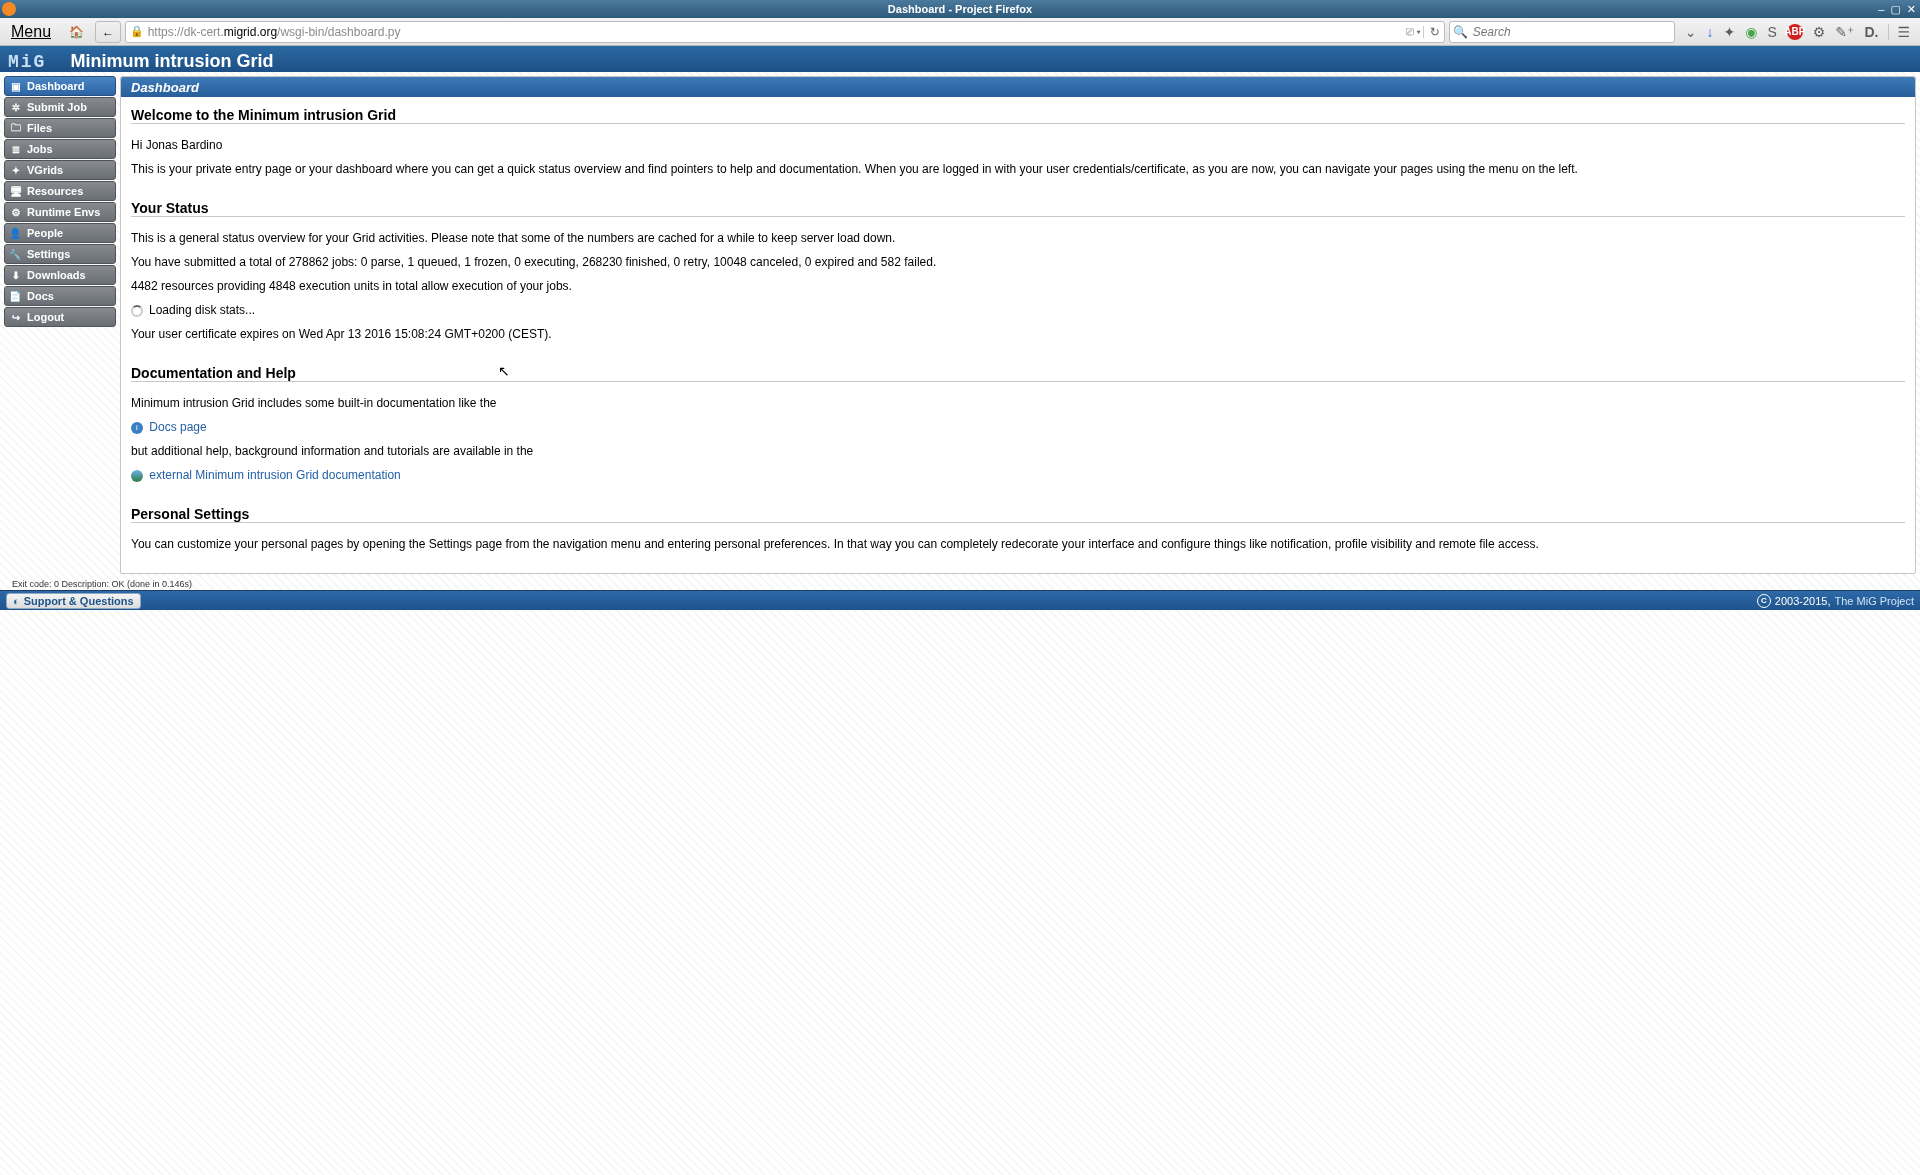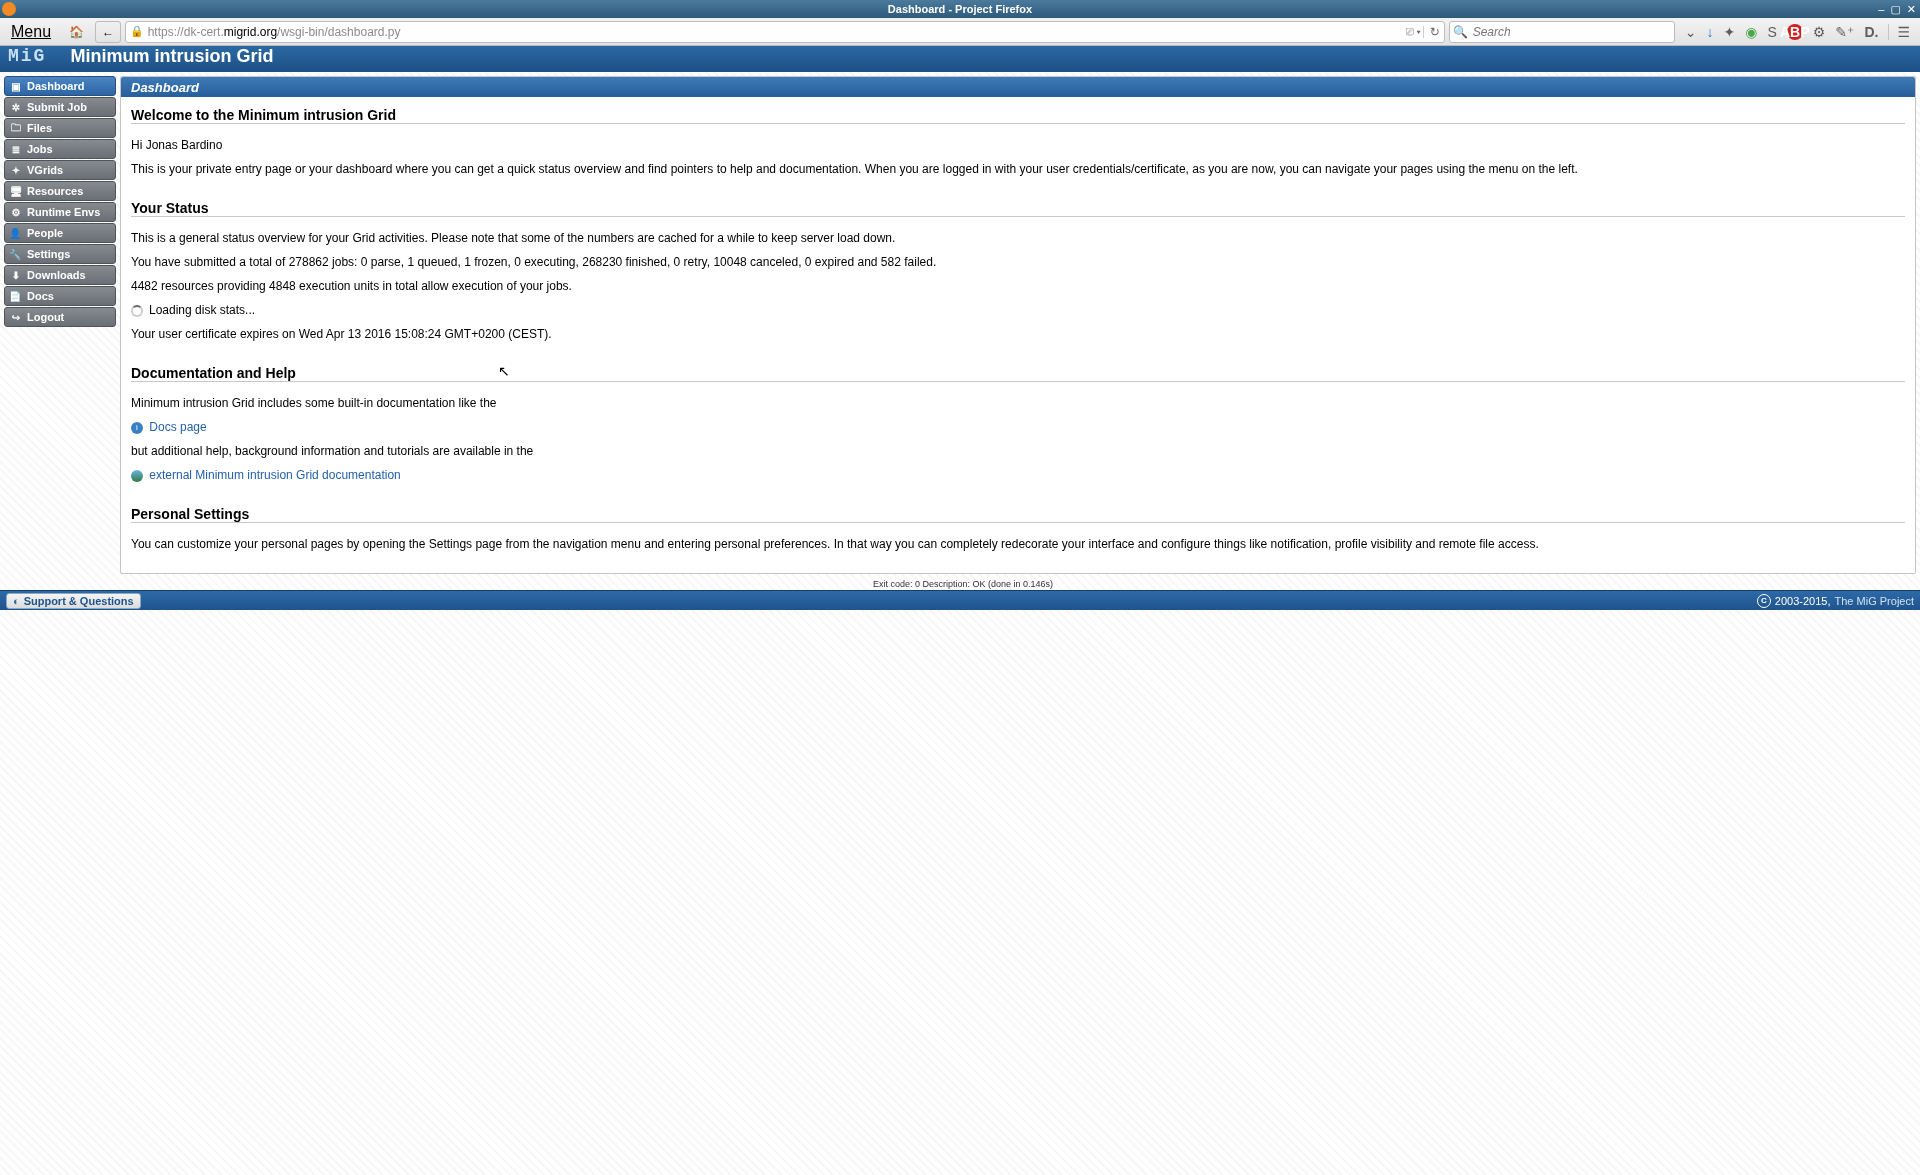--- a/index.html
+++ b/index.html
@@ -21,21 +21,21 @@
 .url-bar .hl { color:#000; }
 .url-bar .reader { color:#666; font-size:10px; padding:0 2px; border-right:1px solid #ccc; margin-right:2px; }
 .url-bar .reload { color:#666; cursor:pointer; }
 .search-box { width:226px; display:flex; align-items:center; background:#fff; border:1px solid #bcbcbc; border-radius:3px; height:22px; padding:0 4px; gap:4px; }
 .search-box input { flex:1; border:none; outline:none; font-size:12px; color:#888; font-style:italic; }
 .toolbar-icons { display:flex; align-items:center; gap:10px; padding:0 6px; }
 .toolbar-icons span { color:#5d5d5d; cursor:pointer; font-size:14px; }
 .hamburger { border-left:1px solid #c5c5c5; padding-left:8px; }
 
 
-.page-header { height:26px; background: linear-gradient(#2b69a2,#1d4f85); color:#fff; display:flex; align-items:flex-start; padding-left:8px; }
+.page-header { height:26px; background: linear-gradient(#2b69a2,#1d4f85); color:#fff; display:flex; align-items:flex-end; padding-left:8px; }
 .logo { font-family: "Courier New", monospace; font-weight:bold; letter-spacing:2px; font-size:18px; color:#c9dff3; margin-right:24px; }
 .page-title { font-size:18px; font-weight:bold; }
 
 
 .layout { display:flex; padding:4px; gap:4px; }
 .sidebar { width:112px; display:flex; flex-direction:column; gap:0; }
 .nav-item { height:20px; display:flex; align-items:center; padding:0 5px; background: linear-gradient(#878b90,#6a6f75); border:1px solid #4f5459; border-radius:3px; color:#fff; font-size:11px; font-weight:bold; margin-bottom:1px; cursor:pointer; gap:5px; }
 .nav-item.active { background: linear-gradient(#4a85c4,#2d65a5); border-color:#244f7f; }
 .nav-item .nv-icon { width:12px; height:12px; display:inline-flex; align-items:center; justify-content:center; font-size:10px; }
 
@@ -44,21 +44,21 @@
 .main-header { height:20px; background: linear-gradient(#3d7ab8,#265e9a); color:#fff; font-style:italic; font-weight:bold; font-size:13px; display:flex; align-items:center; padding-left:10px; border-top-left-radius:2px; border-top-right-radius:2px; }
 .content { padding:10px 10px 14px 10px; color:#000; font-size:12px; }
 .content h2 { font-size:14px; font-weight:bold; border-bottom:1px solid #c8c8c8; padding-bottom:0; margin-bottom:12px; }
 .content h2.spaced { margin-top:22px; }
 .content p { margin:6px 0; line-height:1.5; }
 a.link { color:#2461a8; text-decoration:none; }
 .inline-icon { display:inline-block; width:12px; height:12px; border-radius:50%; vertical-align:middle; margin-right:3px; }
 .spinner { display:inline-block; width:12px; height:12px; border:2px solid #ccc; border-top-color:#666; border-radius:50%; margin-right:6px; vertical-align:middle; }
 
 
-.exit-line { text-align:center; font-size:9px; color:#333; padding:1px 6px 1px 0;margin-left:12px; }
+.exit-line { text-align:left; font-size:9px; color:#333; padding:1px 6px 1px 0;margin-left:12px; }
 
 
 .footer { height:20px; background: linear-gradient(#2d6aa8,#1f538c); color:#fff; display:flex; align-items:center; padding:0 6px; font-size:11px; border-top:1px solid #173e68; }
 .support-btn { background: linear-gradient(#f4f4f4,#dcdcdc); color:#1f538c; font-weight:bold; border:1px solid #8aa7c4; border-radius:3px; padding:1px 6px; display:flex; align-items:center; gap:4px; cursor:pointer; }
 .footer-right { margin-left:auto; display:flex; align-items:center; gap:4px; }
 .footer-right .cc { width:14px;height:14px;border:1px solid #fff;border-radius:50%;display:inline-flex;align-items:center;justify-content:center;font-size:8px;font-weight:bold; }
 .footer a { color:#cfe3f6; text-decoration:none; }
 
 .cursor-ptr { position:absolute; left:498px; top:363px; font-size:14px; color:#000; pointer-events:none; }
 </style>
@@ -92,21 +92,21 @@
   <div class="search-box">
     <span style="color:#888;">🔍</span>
     <input type="text" placeholder="Search" style="">
   </div>
   <div class="toolbar-icons">
     <span>⌄</span>
     <span style="color:#2e7bd1;">↓</span>
     <span>✦</span>
     <span style="color:#4aa64a;">◉</span>
     <span>S</span>
-    <span style="background:#d02020;color:#fff;border-radius:50%;width:16px;height:16px;display:inline-flex;align-items:center;justify-content:center;font-size:14px;font-weight:bold;">ABP</span>
+    <span style="background:#d02020;color:#fff;border-radius:50%;width:16px;height:16px;display:inline-flex;align-items:center;justify-content:center;font-size:10px;font-weight:bold;">ABP</span>
     <span>⚙</span>
     <span>✎⁺</span>
     <span><b>D.</b></span>
     <span class="hamburger">☰</span>
   </div>
 </div>
 
 <div class="page-header">
   <span class="logo">MiG</span>
   <span class="page-title">Minimum intrusion Grid</span>

